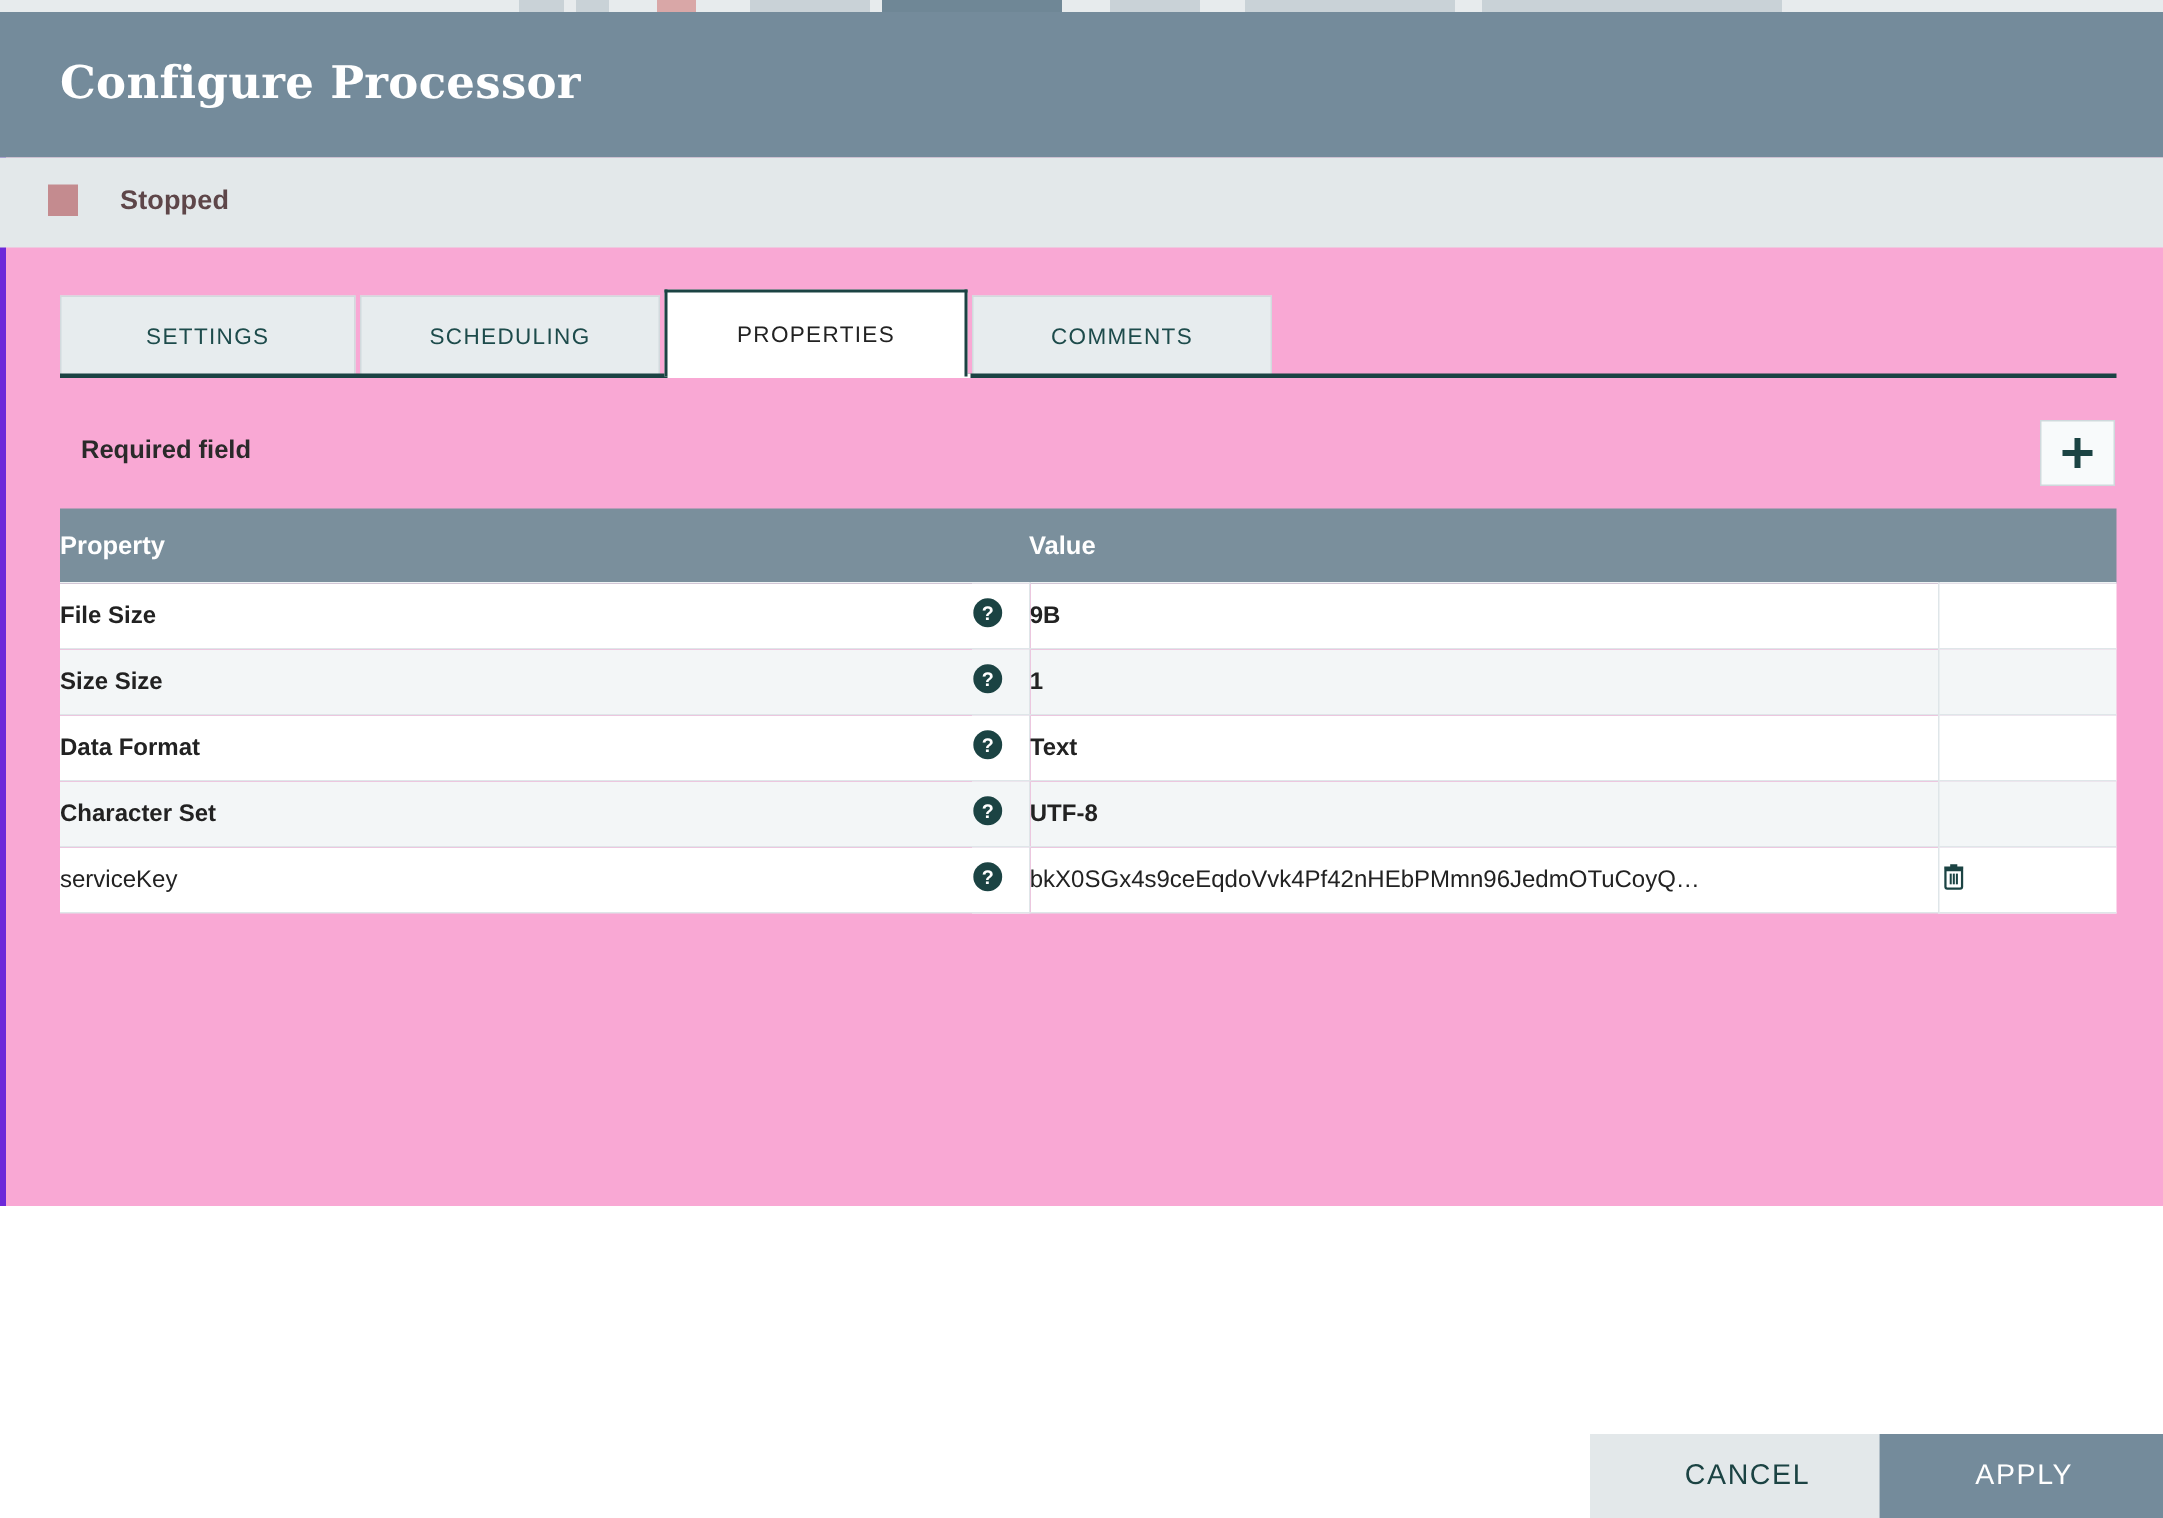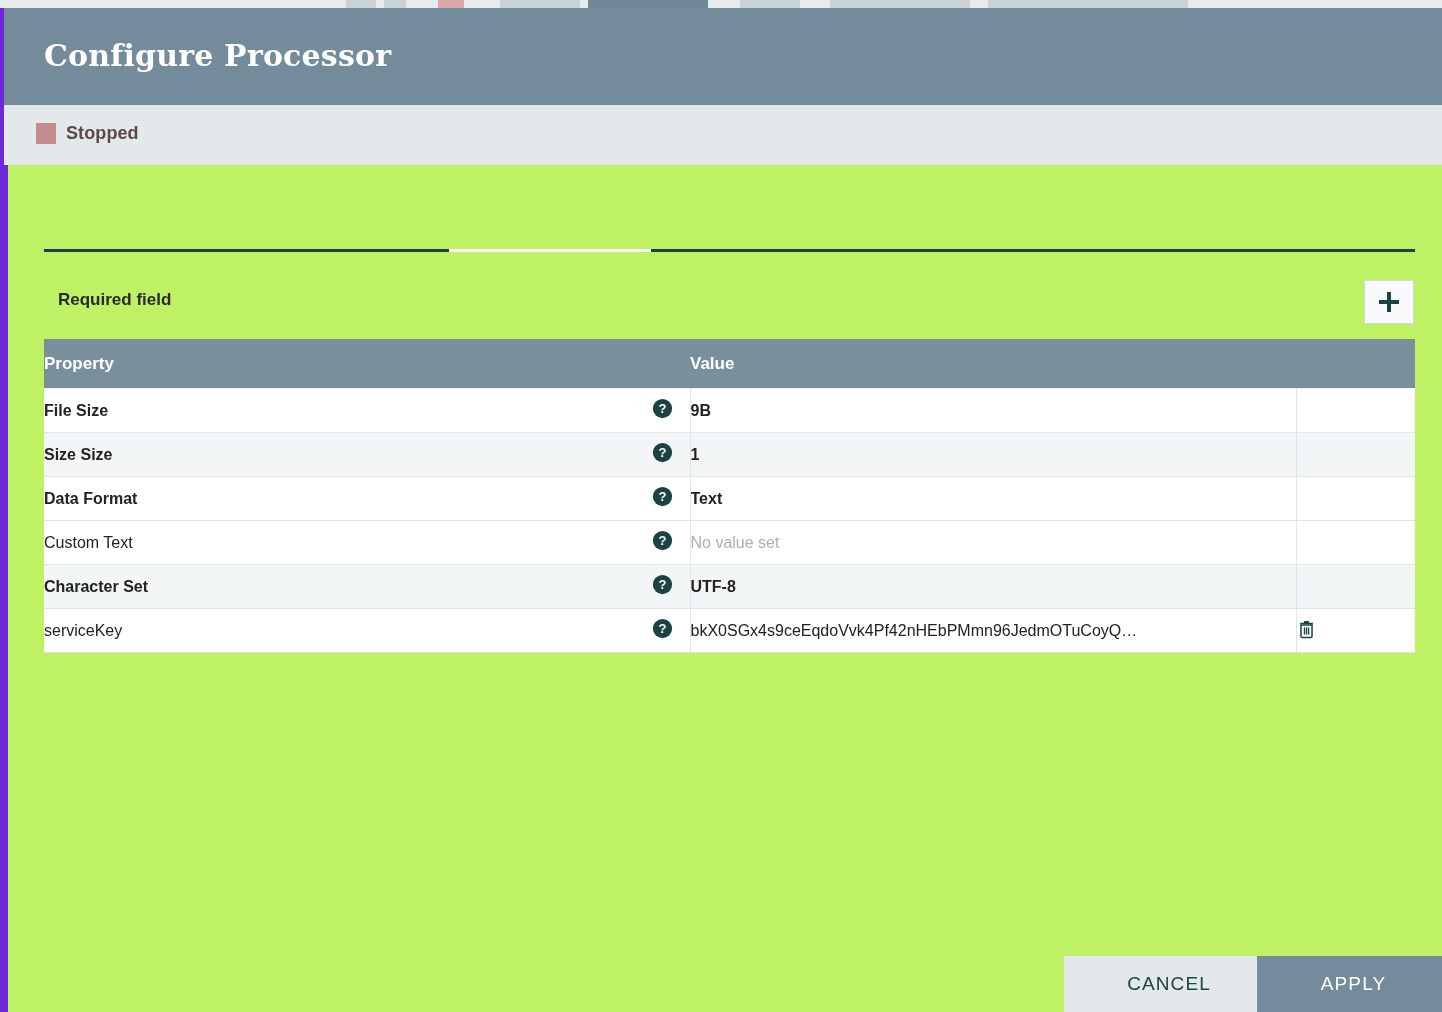--- a/index.html
+++ b/index.html
@@ -38,23 +38,23 @@
     background: #c9d2d7;
   }
   .bg-strip .chip.rose { background: #d9a7a7; }
   .bg-strip .chip.dark { background: #6f8796; }
 
   
   .dialog {
     position: absolute;
     left: 0; top: 8px;
     width: 1442px;
-    height: 1004px;
-    background: #bef264;
-    border-left: 8px solid #6d28d9;
+    height: 796px;
+    background: #f9a8d4;
+    border-left: 4px solid #6d28d9;
     box-sizing: border-box;
   }
 
   .titlebar {
     position: absolute;
     left: -4px; top: 0;
     width: 1442px;
     height: 97px;
     background: #748b9b;
     box-sizing: border-box;
@@ -78,21 +78,21 @@
     height: 60px;
     background: #e3e8ea;
     box-sizing: border-box;
   }
   .statusbar .row {
     position: absolute;
     left: 32px;
     top: 18px;
     display: flex;
     align-items: center;
-    gap: 10px;
+    gap: 28px;
   }
   .status-swatch {
     width: 20px;
     height: 21px;
     background: #c48b8f;
     display: block;
   }
   .status-label {
     font-size: 18px;
     font-weight: bold;
@@ -322,20 +322,34 @@
     </div>
 
     <div class="statusbar">
       <div class="row">
         <span class="status-swatch"></span>
         <span class="status-label">Stopped</span>
       </div>
     </div>
 
     <div class="tab-underline"></div>
+    <div class="tabs">
+      <div class="tab">
+        <span>SETTINGS</span>
+      </div>
+      <div class="tab w-sched">
+        <span>SCHEDULING</span>
+      </div>
+      <div class="tab w-props active">
+        <span>PROPERTIES</span>
+      </div>
+      <div class="tab w-comm">
+        <span>COMMENTS</span>
+      </div>
+    </div>
     <div class="tab-underline-gap"></div>
 
     <div class="reqfield">Required field</div>
 
     <div class="add-btn">
       <span>
         <svg width="24" height="24" viewBox="0 0 24 24" aria-hidden="true">
           <path d="M10 2 h4 v8 h8 v4 h-8 v8 h-4 v-8 h-8 v-4 h8 z" fill="#1b4343"></path>
         </svg>
       </span>
@@ -377,29 +391,20 @@
           </tr>
           <tr class="odd">
             <td class="cell-prop required">Data Format</td>
             <td class="cell-help"><span class="help-icon"><svg width="21" height="21" viewBox="0 0 24 24" aria-hidden="true">
                   <circle cx="12" cy="12" r="11" fill="#1b4343"></circle>
                   <text x="12" y="17.2" text-anchor="middle" font-family="Liberation Sans, sans-serif" font-size="15" font-weight="bold" fill="#ffffff">?</text>
                 </svg></span></td>
             <td class="cell-val"><span class="val">Text</span></td>
             <td class="cell-act"></td>
           </tr>
-          <tr class="odd">
-            <td class="cell-prop">Custom Text</td>
-            <td class="cell-help"><span class="help-icon"><svg width="21" height="21" viewBox="0 0 24 24" aria-hidden="true">
-                  <circle cx="12" cy="12" r="11" fill="#1b4343"></circle>
-                  <text x="12" y="17.2" text-anchor="middle" font-family="Liberation Sans, sans-serif" font-size="15" font-weight="bold" fill="#ffffff">?</text>
-                </svg></span></td>
-            <td class="cell-val"><span class="val placeholder">No value set</span></td>
-            <td class="cell-act"></td>
-          </tr>
           <tr class="even">
             <td class="cell-prop required">Character Set</td>
             <td class="cell-help"><span class="help-icon"><svg width="21" height="21" viewBox="0 0 24 24" aria-hidden="true">
                   <circle cx="12" cy="12" r="11" fill="#1b4343"></circle>
                   <text x="12" y="17.2" text-anchor="middle" font-family="Liberation Sans, sans-serif" font-size="15" font-weight="bold" fill="#ffffff">?</text>
                 </svg></span></td>
             <td class="cell-val"><span class="val">UTF-8</span></td>
             <td class="cell-act"></td>
           </tr>
           <tr class="odd">

